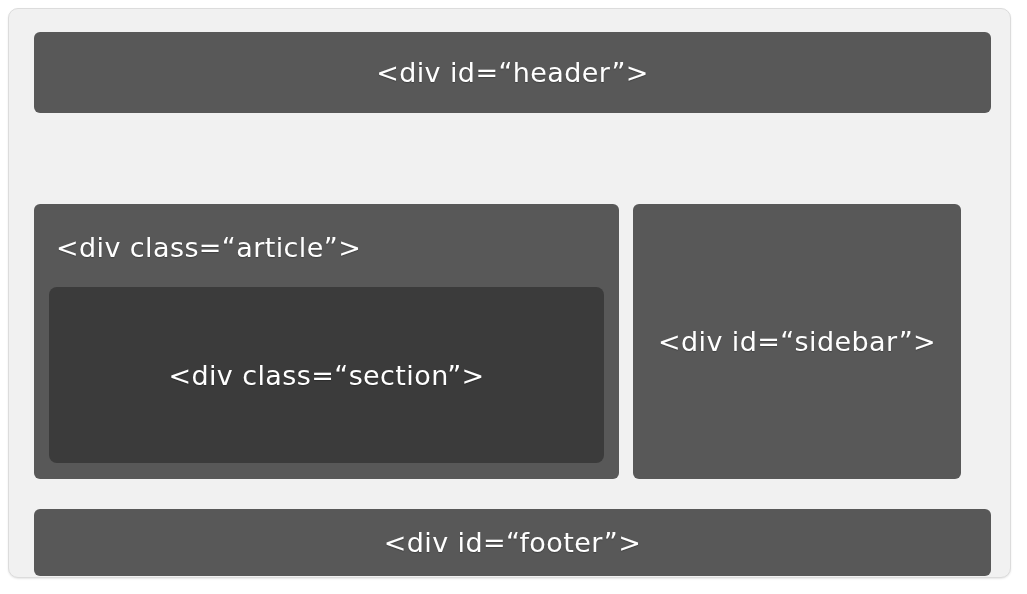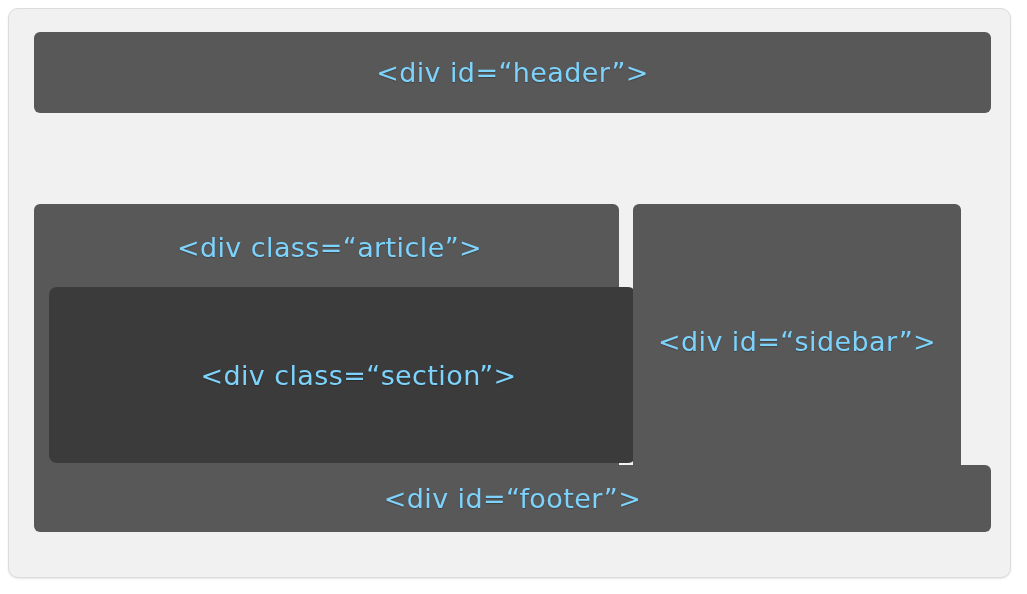--- a/index.html
+++ b/index.html
@@ -38,21 +38,21 @@
     display: flex;
     align-items: center;
     justify-content: center;
     box-sizing: border-box;
   }
   .block .label {
     font-family: "DejaVu Sans", sans-serif;
     font-size: 27px;
     font-weight: 400;
     letter-spacing: 0.4px;
-    color: #7dd3fc;
+    color: #ffffff;
     text-shadow: 0 1px 1px rgba(0,0,0,0.25);
     white-space: nowrap;
     line-height: 1;
   }
 
   
   #block-header {
     left: 25px;
     top: 23px;
     width: 957px;
@@ -69,45 +69,43 @@
     top: 195px;
     width: 585px;
     height: 275px;
     display: block;
   }
   #article-title {
     position: absolute;
     left: 0;
     right: 0;
     top: 30px;
-    text-align: center;
-    padding-left: 6px;
+    padding-left: 22px;
   }
   #block-section {
     position: absolute;
     left: 15px;
     top: 83px;
     width: 555px;
     height: 176px;
     background: #3b3b3b;
     border-radius: 8px;
     display: flex;
     align-items: center;
     justify-content: center;
-    padding-left: 32px;
   }
   #block-sidebar {
     left: 624px;
     top: 195px;
     width: 328px;
     height: 275px;
   }
   #block-footer {
     left: 25px;
-    top: 456px;
+    top: 500px;
     width: 957px;
     height: 67px;
   }
 </style>
 </head>
 <body>
 
 <div id="layout-diagram">
 
   <div class="block" id="block-header">

